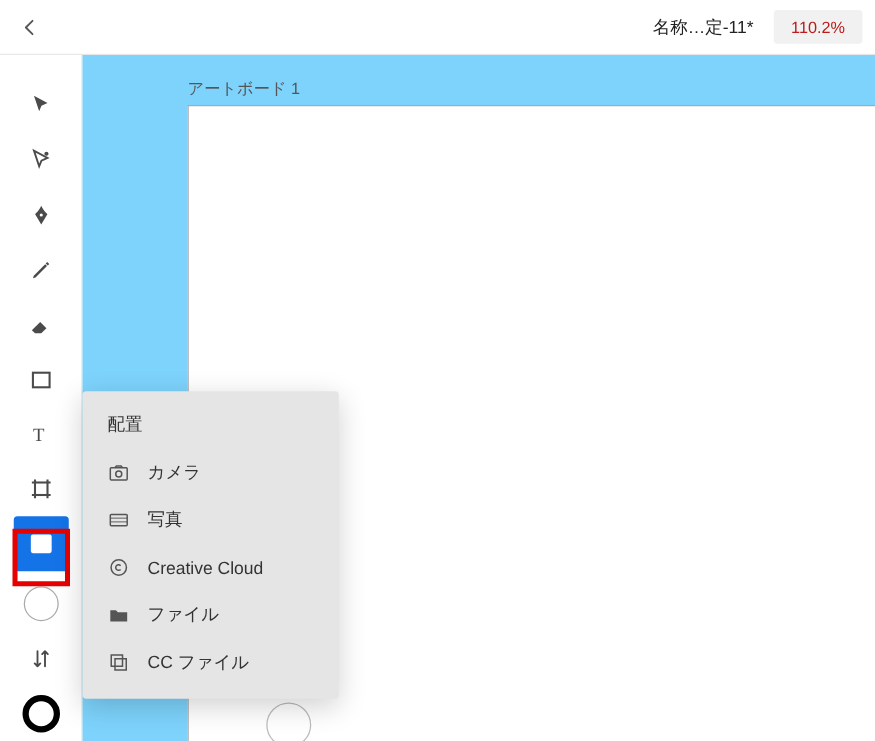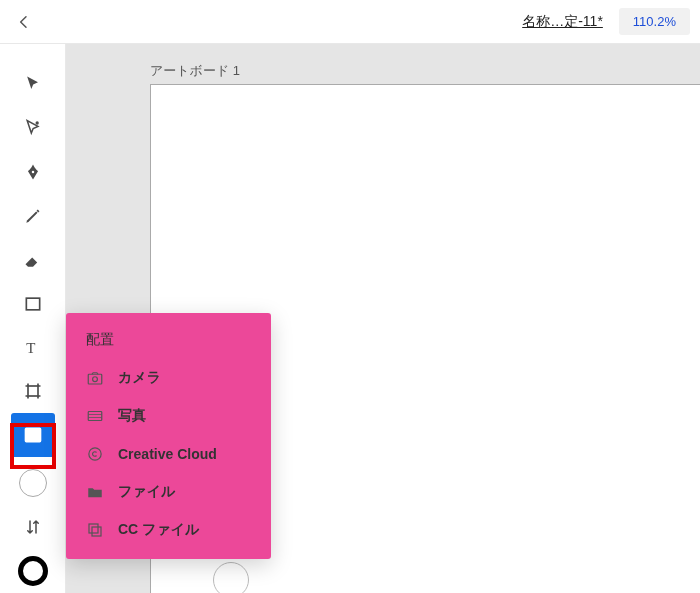--- a/index.html
+++ b/index.html
@@ -1,39 +1,39 @@
 <!DOCTYPE html>
 <html><head>
   <meta charset="utf-8">
   <style>
     * { margin: 0; padding: 0; box-sizing: border-box; }
     html, body { width: 700px; height: 593px; font-family: -apple-system, "Hiragino Sans", "Hiragino Kaku Gothic ProN", Meiryo, sans-serif; background: #fff; color: #333; overflow: hidden; }
     .topbar { height: 44px; display: flex; align-items: center; padding: 0 10px; border-bottom: 1px solid #e8e8e8; gap: 10px; }
     .back-btn { width: 28px; height: 28px; display: flex; align-items: center; justify-content: center; cursor: pointer; }
     .spacer { flex: 1; }
-    .doc-title { font-size: 14px; font-weight: 400; color: #222; margin-right: 6px; text-decoration: underline; }
-    .zoom-badge { background: #f1f1f1; border-radius: 3px; font-size: 13px; color: #1d4ed8; padding: 6px 14px; }
+    .doc-title { font-size: 14px; font-weight: 400; color: #222; margin-right: 6px; }
+    .zoom-badge { background: #f1f1f1; border-radius: 3px; font-size: 13px; color: #b91c1c; padding: 6px 14px; }
     .main { display: flex; height: calc(100% - 44px); }
     .toolbar { width: 66px; display: flex; flex-direction: column; align-items: center; padding-top: 18px; gap: 0; border-right: 1px solid #e8e8e8; position: relative; }
     .tool { width: 44px; height: 44px; display: flex; align-items: center; justify-content: center; cursor: pointer; color: #4b4b4b; position: relative; }
     .tool svg { width: 20px; height: 20px; }
     .tool.selected-bg { background: #1473e6; border-radius: 3px; }
     .tool.selected-bg svg path, .tool.selected-bg svg rect, .tool.selected-bg svg circle { fill: #fff; stroke: #fff; }
     .red-outline-img { position: absolute; pointer-events: none; border: 4px solid #e60000; }
     #red1 { left: 10px; top: 423px; width: 46px; height: 46px; }
     #red2 { left: 75px; top: 450px; width: 115px; height: 30px; }
     .fill-circle { width: 28px; height: 28px; border: 1px solid #aaa; border-radius: 50%; background: #fff; }
     .swap-arrows { height: 44px; display:flex; align-items:center; justify-content:center; color:#4b4b4b; }
     .stroke-ring { width: 30px; height: 30px; border: 5px solid #000; border-radius: 50%; background: #fff; }
-    .canvas-area { flex: 1; position: relative; background: #e5e5e5; }
+    .canvas-area { flex: 1; position: relative; background: #7dd3fc; }
     .artboard-label { position: absolute; left: 84px; top: 18px; font-size: 13px; color: #555; }
     .artboard-rect { position: absolute; left: 84px; top: 40px; right: 0; bottom: 0; border: 1px solid #aaa; border-right: none; border-bottom: none; background: #fff; }
-    .popup { position: absolute; left: 66px; top: 313px; width: 205px; background: #ec4899; border-radius: 3px; box-shadow: 0 6px 22px rgba(0,0,0,.18); padding: 14px 2px 10px 6px; z-index: 5; }
+    .popup { position: absolute; left: 66px; top: 313px; width: 205px; background: #e5e5e5; border-radius: 3px; box-shadow: 0 6px 22px rgba(0,0,0,.18); padding: 14px 2px 10px 6px; z-index: 5; }
     .popup-title { font-size: 14px; font-weight: 500; color: #333; padding: 4px 14px 10px 14px; }
-    .popup-item { display: flex; align-items: center; gap: 14px; padding: 10px 14px; font-size: 14px; color: #333; cursor: pointer; font-weight: bold; }
+    .popup-item { display: flex; align-items: center; gap: 14px; padding: 10px 14px; font-size: 14px; color: #333; cursor: pointer; }
     .popup-item svg { width: 18px; height: 18px; flex-shrink: 0; }
     .small-circle { position: absolute; left: 213px; top: 562px; width: 36px; height: 36px; border: 1px solid #bbb; border-radius: 50%; background: #fff; }
   </style>
 </head>
 <body>
 
 <div class="topbar">
   <div class="back-btn">
     <svg viewBox="0 0 24 24" width="16" height="16">
         <path d="M15 4l-8 8 8 8" stroke="#555" stroke-width="2.2" fill="none" stroke-linecap="round" stroke-linejoin="round"></path>

